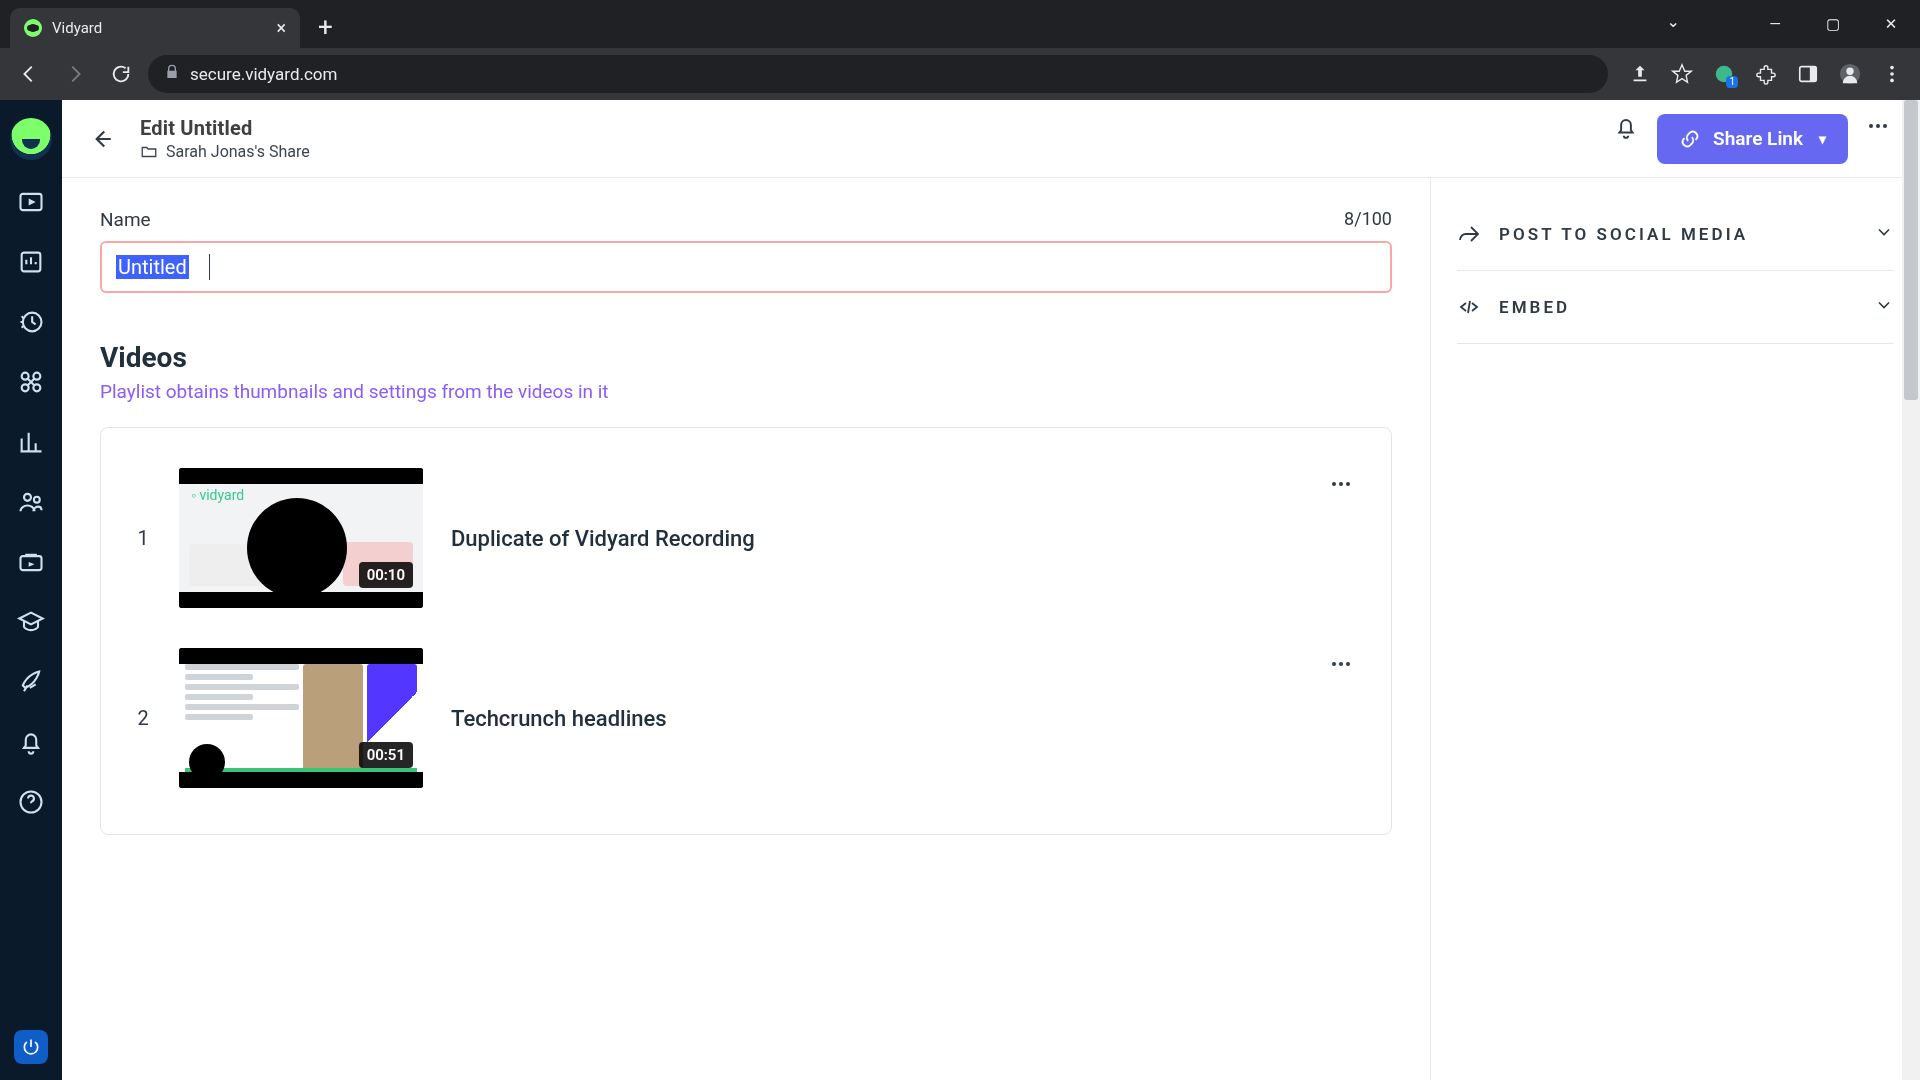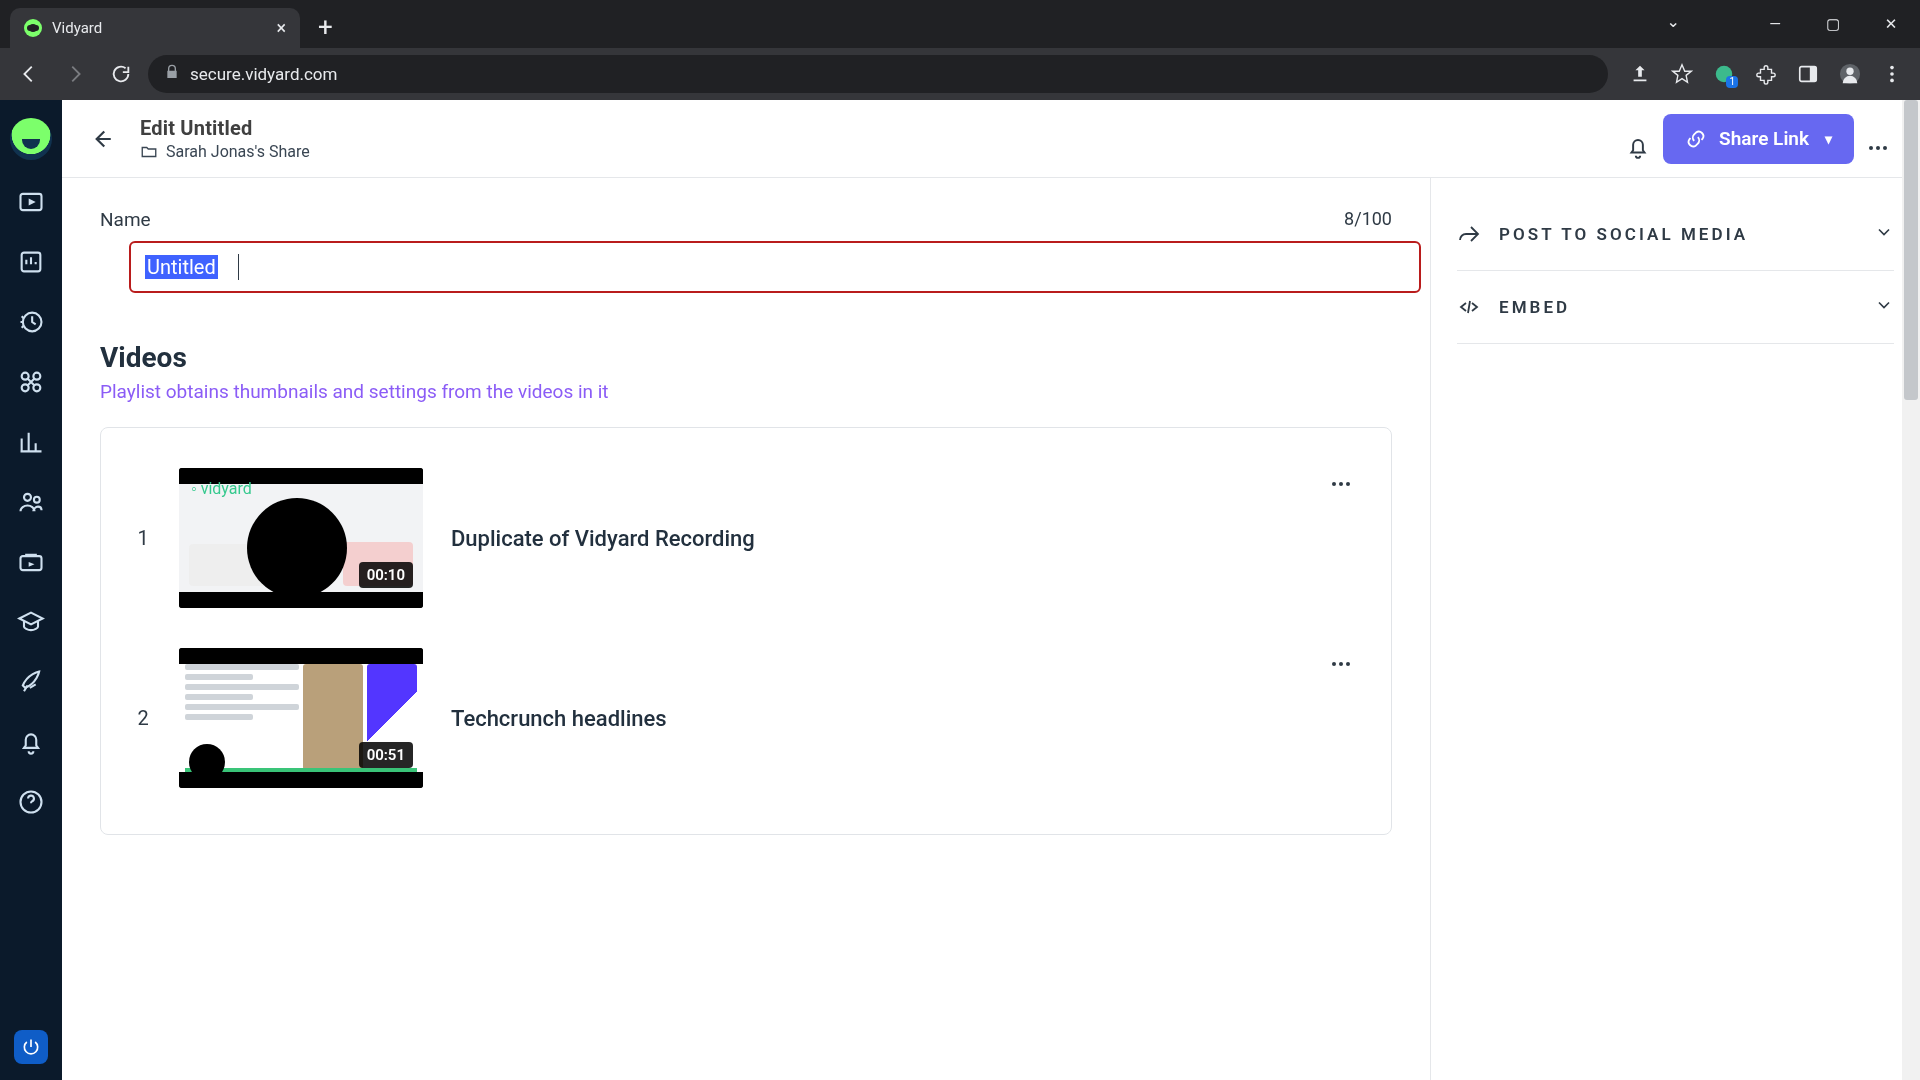--- a/index.html
+++ b/index.html
@@ -44,53 +44,53 @@
   .rail .power svg { width:20px; height:20px; stroke:#fff; fill:none; stroke-width:2; }
 
   
   .page { flex:1; display:flex; flex-direction:column; position:relative; }
   .hdr { height:78px; display:flex; align-items:center; padding:0 30px 0 18px; border-bottom:1px solid #e5e7ea; gap:18px; }
   .back-arrow { width:42px; height:42px; display:flex; align-items:center; justify-content:center; border-radius:50%; }
   .back-arrow svg { width:26px; height:26px; stroke:#2f3a45; fill:none; stroke-width:2; }
   .hdr-titles h1 { font-size:20px; font-weight:700; color:#404040; letter-spacing:.2px; }
   .hdr-titles .folder { display:flex; align-items:center; gap:8px; font-size:16px; color:#3a4653; margin-top:2px; }
   .hdr-titles .folder svg { width:18px; height:18px; stroke:#3a4653; fill:none; stroke-width:1.8; }
-  .hdr-right { margin-left:auto; display:flex; align-items:flex-end; gap:12px; }
+  .hdr-right { margin-left:auto; display:flex; align-items:flex-start; gap:18px; }
   .bell svg { width:26px; height:26px; stroke:#2f3a45; fill:none; stroke-width:1.8; }
   .share-btn { background:#6768f1; color:#fff; height:50px; border:none; border-radius:8px; padding:0 22px; font-size:19px; font-weight:600; display:flex; align-items:center; gap:12px; }
   .share-btn svg { width:22px; height:22px; stroke:#fff; fill:none; stroke-width:2; }
   .share-btn .caret { font-size:14px; margin-left:4px; }
   .dots-btn svg { width:24px; height:24px; fill:#2f3a45; }
 
   .cols { flex:1; display:flex; }
   .main { flex:1; padding:30px 38px; overflow:auto; }
   .side { width:490px; border-left:1px solid #e5e7ea; padding:20px 26px; }
 
   
   .name-row { display:flex; justify-content:space-between; font-size:19px; color:#2f3a45; }
   .name-row .counter { color:#2f3a45; font-size:18px; }
-  .name-field { margin-top:10px; border:2px solid #b91c1c; border-radius:6px; height:52px; display:flex; align-items:center; padding:0 14px; font-size:20px; position:relative; width:100%;margin-left:29px; }
+  .name-field { margin-top:10px; border:2px solid #fca5a5; border-radius:6px; height:52px; display:flex; align-items:center; padding:0 14px; font-size:20px; position:relative; width:100%; }
   .name-sel { background:#3f62ff; color:#fff; padding:0 2px; }
   .name-caret { width:1px; height:26px; background:#2f3a45; margin-left:20px; }
 
   
   .videos-h2 { font-size:28px; color:#22303e; margin-top:48px; }
   .videos-sub { color:#8b5cf6; font-size:19px; margin-top:6px; }
   .video-card { border:1px solid #e1e4e8; border-radius:8px; margin-top:24px; padding:30px 30px 36px; }
   .video-row { display:flex; align-items:center; gap:28px; padding:10px 4px; position:relative; }
   .video-row + .video-row { margin-top:20px; }
   .v-index { font-size:20px; color:#2f3a45; width:16px; text-align:center; }
   .thumb { width:244px; height:140px; border-radius:3px; background:#111; position:relative; overflow:hidden; flex-shrink:0; }
   .thumb .bar-top,.thumb .bar-bot { position:absolute; left:0; right:0; height:16px; background:#000; }
   .thumb .bar-top { top:0; } .thumb .bar-bot { bottom:0; }
   .thumb .inner { position:absolute; inset:16px 0; background:#f2f3f5; }
   .thumb .dur { position:absolute; right:10px; bottom:20px; background:rgba(0,0,0,.85); color:#fff; font-size:15px; font-weight:600; padding:4px 8px; border-radius:4px; }
   
   .t1 .big { position:absolute; left:68px; top:30px; width:100px; height:100px; border-radius:50%; background:#000; }
-  .t1 .logo2 { position:absolute; left:12px; top:11px; font-size:16px; color:#36c98e; }
+  .t1 .logo2 { position:absolute; left:12px; top:19px; font-size:14px; color:#36c98e; }
   .t1 .panel { position:absolute; left:10px; bottom:22px; width:110px; height:42px; background:#eee; border-radius:4px; }
   .t1 .pink { position:absolute; right:10px; bottom:22px; width:70px; height:44px; background:#f4cfcf; border-radius:4px; }
   
   .t2 .inner { background:#fff; }
   .t2 .cols2 { position:absolute; inset:16px 6px 18px 6px; display:flex; gap:4px; }
   .t2 .txt { flex:1; display:flex; flex-direction:column; gap:4px; }
   .t2 .ln { height:6px; background:#cfd4d9; border-radius:2px; }
   .t2 .ln.short { width:60%; }
   .t2 .im1 { width:60px; background:#b9a07a; border-radius:3px; }
   .t2 .im2 { width:50px; background:linear-gradient(135deg,#5336ff 50%,#fff 50%); border-radius:3px; }

